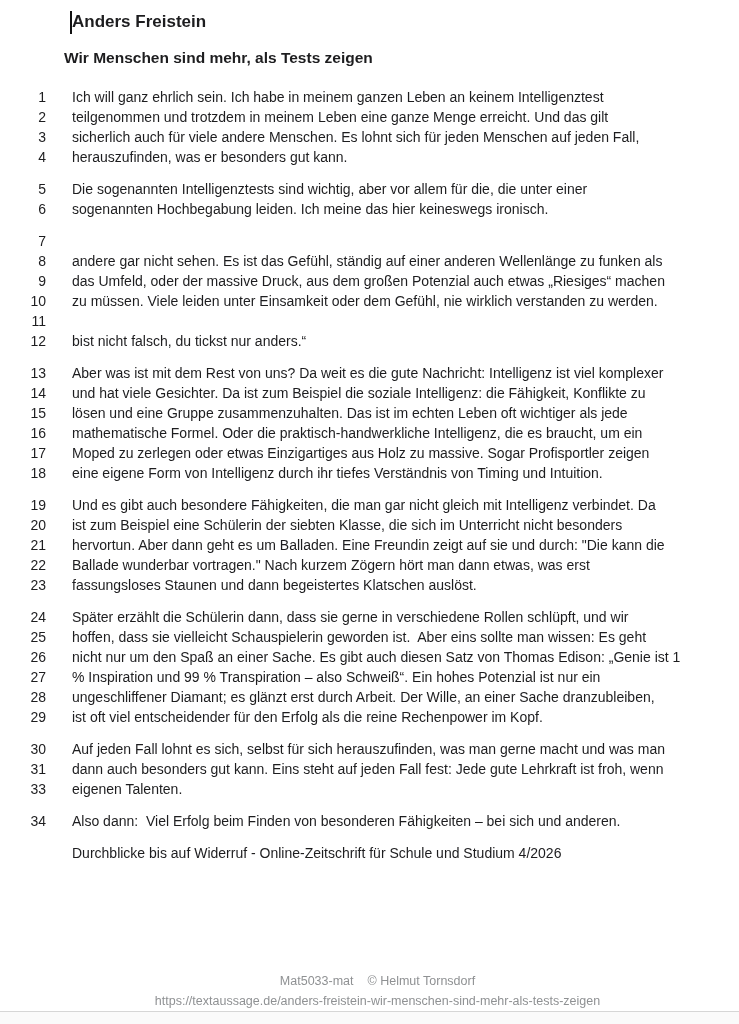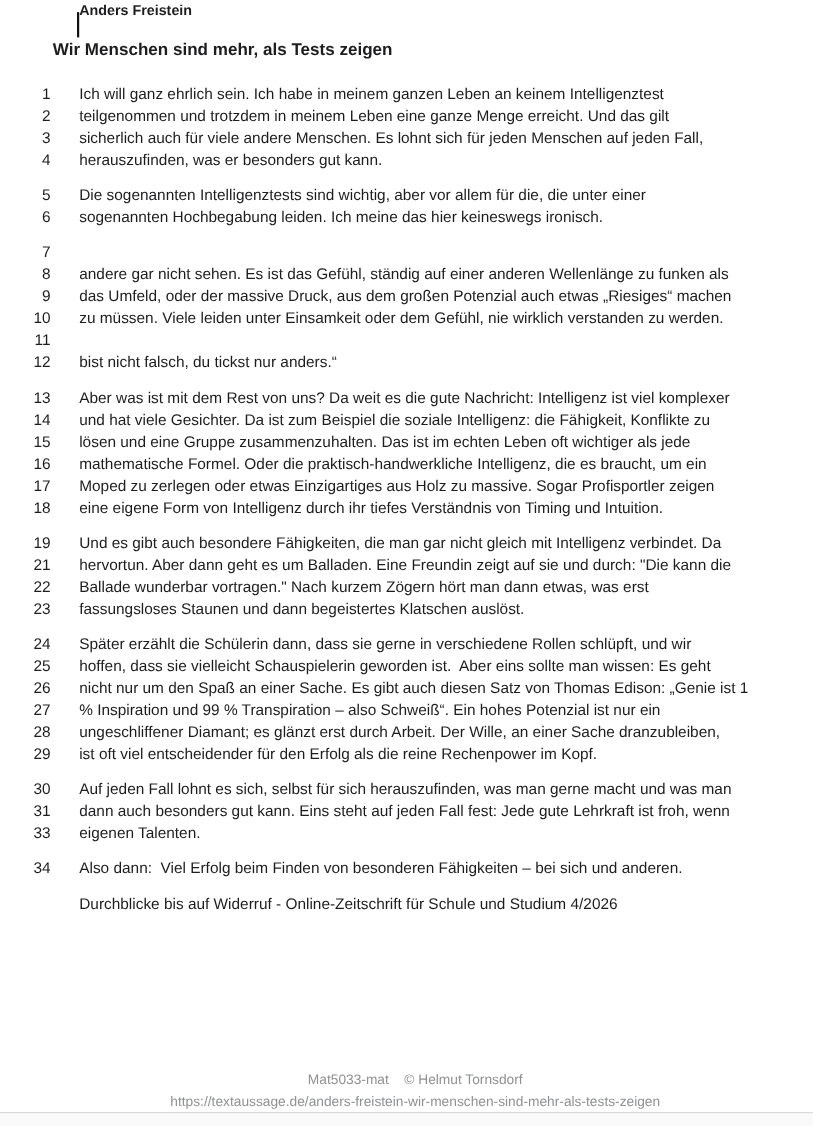--- a/index.html
+++ b/index.html
@@ -16,26 +16,27 @@
   .caret {
     position: absolute;
     left: 70px;
     top: 11px;
     width: 2px;
     height: 23px;
     background: #111111;
   }
   .author {
     margin: 0 0 0 72px;
-    font-size: 13px;
+    padding-top: 12px;
+    font-size: 17px;
     font-weight: bold;
     line-height: 19px;
   }
   .doc-title {
-    margin: 17px 0 0 48px;
+    margin: 17px 0 0 64px;
     font-size: 15.5px;
     font-weight: bold;
     line-height: 19px;
   }
   .doc-body {
     margin-top: 20px;
   }
   .para { margin-bottom: 12px; }
   .line {
     display: flex;
@@ -170,20 +171,24 @@
           <span class="num">18</span>
           <span class="text">eine eigene Form von Intelligenz durch ihr tiefes Verständnis von Timing und Intuition.</span>
         </div>
       </div>
       <div class="para">
         <div class="line">
           <span class="num">19</span>
           <span class="text">Und es gibt auch besondere Fähigkeiten, die man gar nicht gleich mit Intelligenz verbindet. Da</span>
         </div>
         <div class="line">
+          <span class="num">20</span>
+          <span class="text">ist zum Beispiel eine Schülerin der siebten Klasse, die sich im Unterricht nicht besonders</span>
+        </div>
+        <div class="line">
           <span class="num">21</span>
           <span class="text">hervortun. Aber dann geht es um Balladen. Eine Freundin zeigt auf sie und durch: "Die kann die</span>
         </div>
         <div class="line">
           <span class="num">22</span>
           <span class="text">Ballade wunderbar vortragen." Nach kurzem Zögern hört man dann etwas, was erst</span>
         </div>
         <div class="line">
           <span class="num">23</span>
           <span class="text">fassungsloses Staunen und dann begeistertes Klatschen auslöst.</span>

